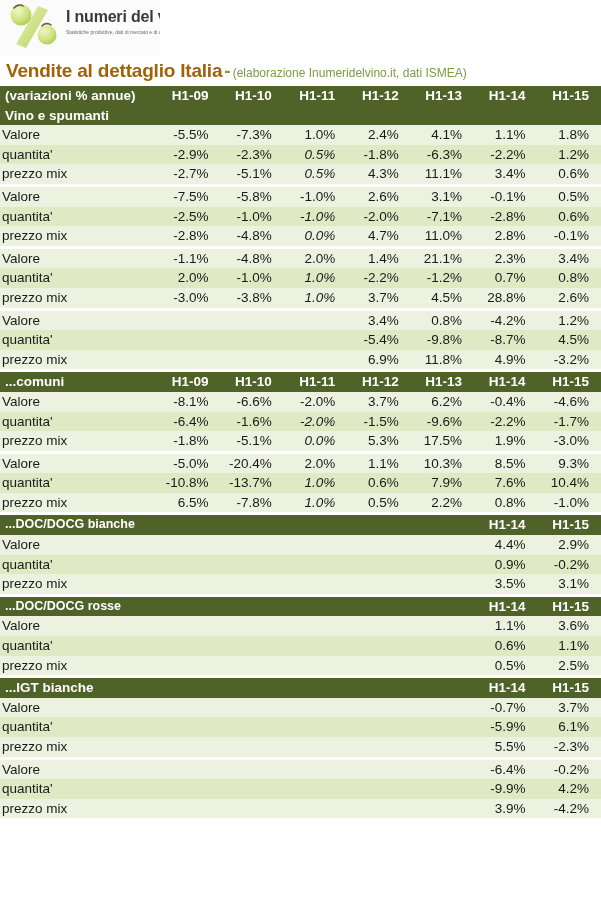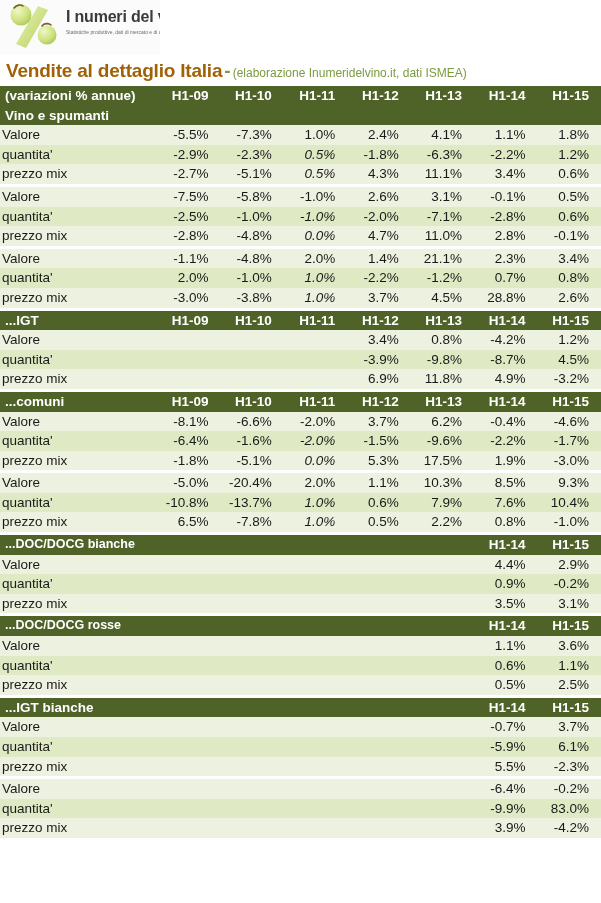--- a/index.html
+++ b/index.html
@@ -319,46 +319,36 @@
           <td class="val">-3.8%</td>
           <td class="val ital">1.0%</td>
           <td class="val">3.7%</td>
           <td class="val">4.5%</td>
           <td class="val">28.8%</td>
           <td class="val">2.6%</td>
         </tr>
         <tr class="gap">
           <td colspan="8"></td>
         </tr>
-        <tr class="sec">
-          <td class="lbl">...IGT</td>
-          <td class="val">H1-09</td>
-          <td class="val">H1-10</td>
-          <td class="val">H1-11</td>
-          <td class="val">H1-12</td>
-          <td class="val">H1-13</td>
-          <td class="val">H1-14</td>
-          <td class="val">H1-15</td>
-        </tr>
         <tr class="data odd">
           <td class="lbl">Valore</td>
           <td class="val"></td>
           <td class="val"></td>
           <td class="val"></td>
           <td class="val">3.4%</td>
           <td class="val">0.8%</td>
           <td class="val">-4.2%</td>
           <td class="val">1.2%</td>
         </tr>
         <tr class="data even">
           <td class="lbl">quantita'</td>
           <td class="val"></td>
           <td class="val"></td>
           <td class="val"></td>
-          <td class="val">-3.9%</td>
+          <td class="val">-5.4%</td>
           <td class="val">-9.8%</td>
           <td class="val">-8.7%</td>
           <td class="val">4.5%</td>
         </tr>
         <tr class="data odd">
           <td class="lbl">prezzo mix</td>
           <td class="val"></td>
           <td class="val"></td>
           <td class="val"></td>
           <td class="val">6.9%</td>
@@ -585,21 +575,21 @@
           <td class="val">-0.2%</td>
         </tr>
         <tr class="data even">
           <td class="lbl">quantita'</td>
           <td class="val"></td>
           <td class="val"></td>
           <td class="val"></td>
           <td class="val"></td>
           <td class="val"></td>
           <td class="val">-9.9%</td>
-          <td class="val">83.0%</td>
+          <td class="val">4.2%</td>
         </tr>
         <tr class="data odd">
           <td class="lbl">prezzo mix</td>
           <td class="val"></td>
           <td class="val"></td>
           <td class="val"></td>
           <td class="val"></td>
           <td class="val"></td>
           <td class="val">3.9%</td>
           <td class="val">-4.2%</td>

